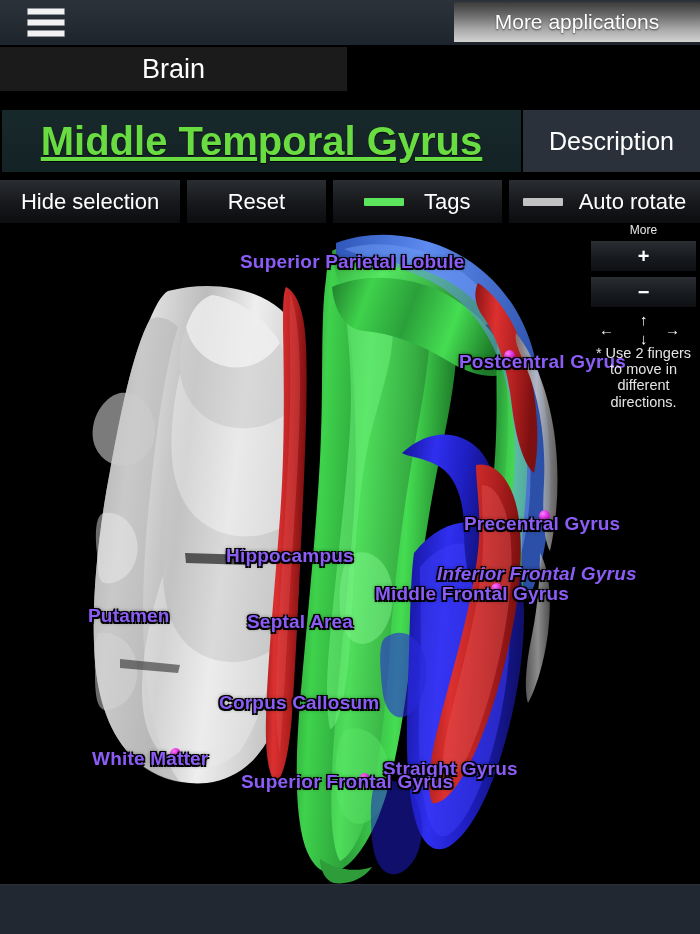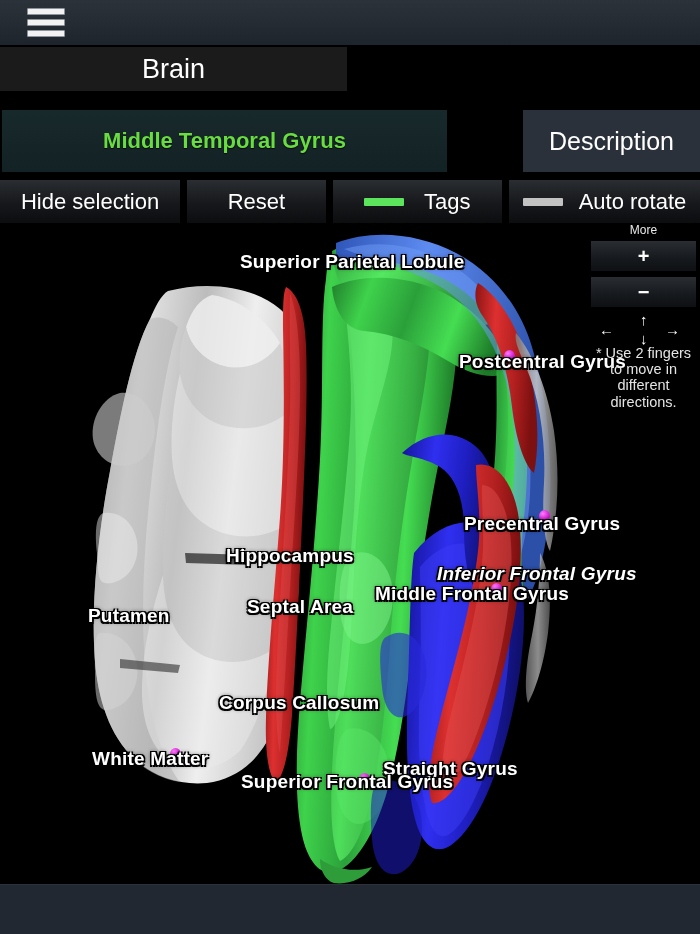--- a/index.html
+++ b/index.html
@@ -34,25 +34,26 @@
   .tab {
     height:44px; display:flex; align-items:center; justify-content:center;
     font-size:27px; cursor:pointer;
   }
   .tab.active { width:347px; background:#1b1b1b; color:#ffffff; }
   .tab.inactive { width:350px; background:#1f1f1f; color:#8e8e8e; }
 
   
   .titlerow { position:absolute; left:0; top:110px; width:700px; height:62px; }
   .sel-title {
-    position:absolute; left:2px; top:0; width:445px; height:62px;
+    position:absolute; left:2px; top:0; width:519px; height:62px;
     background:linear-gradient(180deg,#18292c 0%, #132224 100%);
     display:flex; align-items:center; justify-content:center;
-    color:#69dc41; font-size:22px; font-weight:bold;
+    color:#69dc41; font-size:40px; font-weight:bold;
     text-shadow:0 1px 1px rgba(0,0,0,.8);
+    text-decoration:underline;
   }
   .desc-btn {
     position:absolute; left:523px; top:0; width:177px; height:62px;
     background:#2b313a; color:#fff; font-size:25px;
     display:flex; align-items:center; justify-content:center; cursor:pointer;
   }
 
   
   .toolbar { position:absolute; left:0; top:180px; width:700px; height:43px; display:flex; gap:7px; }
   .tb-btn {
@@ -68,21 +69,21 @@
 
   
   .viewport {
     position:absolute; left:0; top:223px; width:700px; height:661px;
     background:#000; overflow:hidden;
   }
   .brain-svg { position:absolute; left:0; top:0; width:700px; height:661px; }
 
   
   .tag {
-    position:absolute; color:#ffffff; font-size:19px; font-weight:bold;
+    position:absolute; color:#8b5cf6; font-size:19px; font-weight:bold;
     white-space:nowrap; letter-spacing:.2px;
     text-shadow:-1.5px -1.5px 0 #000, 1.5px -1.5px 0 #000,
                 -1.5px 1.5px 0 #000, 1.5px 1.5px 0 #000,
                  0 0 4px rgba(0,0,0,.9);
     cursor:pointer;
   }
   .dot {
     position:absolute; width:11px; height:12px; border-radius:50%;
     background:radial-gradient(circle at 35% 30%, #ff7bff 0%, #d41fd4 55%, #8c108c 100%);
   }
@@ -114,20 +115,21 @@
 <body>
 
 <div id="app">
 
   <div class="topbar">
     <div class="hamburger">
       <i></i>
       <i></i>
       <i></i>
     </div>
+    <div class="more-apps">More applications</div>
   </div>
 
   <div class="tabs">
     <div class="tab active">Brain</div>
   </div>
 
   <div class="titlerow">
     <div class="sel-title">Middle Temporal Gyrus</div>
     <div class="desc-btn">Description</div>
   </div>
@@ -335,21 +337,21 @@
     <div id="tag-layer">
         <div class="tag" style="left: 240px; top: 28px;">Superior Parietal Lobule</div>
         <div class="dot" style="left: 504px; top: 127px;"></div>
         <div class="tag" style="left: 459px; top: 128px;">Postcentral Gyrus</div>
         <div class="dot" style="left: 539px; top: 287px;"></div>
         <div class="tag" style="left: 464px; top: 290px;">Precentral Gyrus</div>
         <div class="tag" style="left: 226px; top: 322px;">Hippocampus</div>
         <div class="tag" style="left: 437px; top: 340px; font-style: italic;">Inferior Frontal Gyrus</div>
         <div class="dot" style="left: 491px; top: 360px;"></div>
         <div class="tag" style="left: 375px; top: 360px;">Middle Frontal Gyrus</div>
-        <div class="tag" style="left: 247px; top: 373px;">Septal Area</div>
+        <div class="tag" style="left: 247px; top: 388px;">Septal Area</div>
         <div class="tag" style="left: 88px; top: 382px;">Putamen</div>
         <div class="tag" style="left: 219px; top: 469px;">Corpus Callosum</div>
         <div class="dot" style="left: 170px; top: 525px;"></div>
         <div class="tag" style="left: 92px; top: 525px;">White Matter</div>
         <div class="tag" style="left: 383px; top: 535px;">Straight Gyrus</div>
         <div class="dot" style="left: 359px; top: 550px;"></div>
         <div class="tag" style="left: 241px; top: 548px;">Superior Frontal Gyrus</div>
       </div>
 
     <div class="zoompanel">

